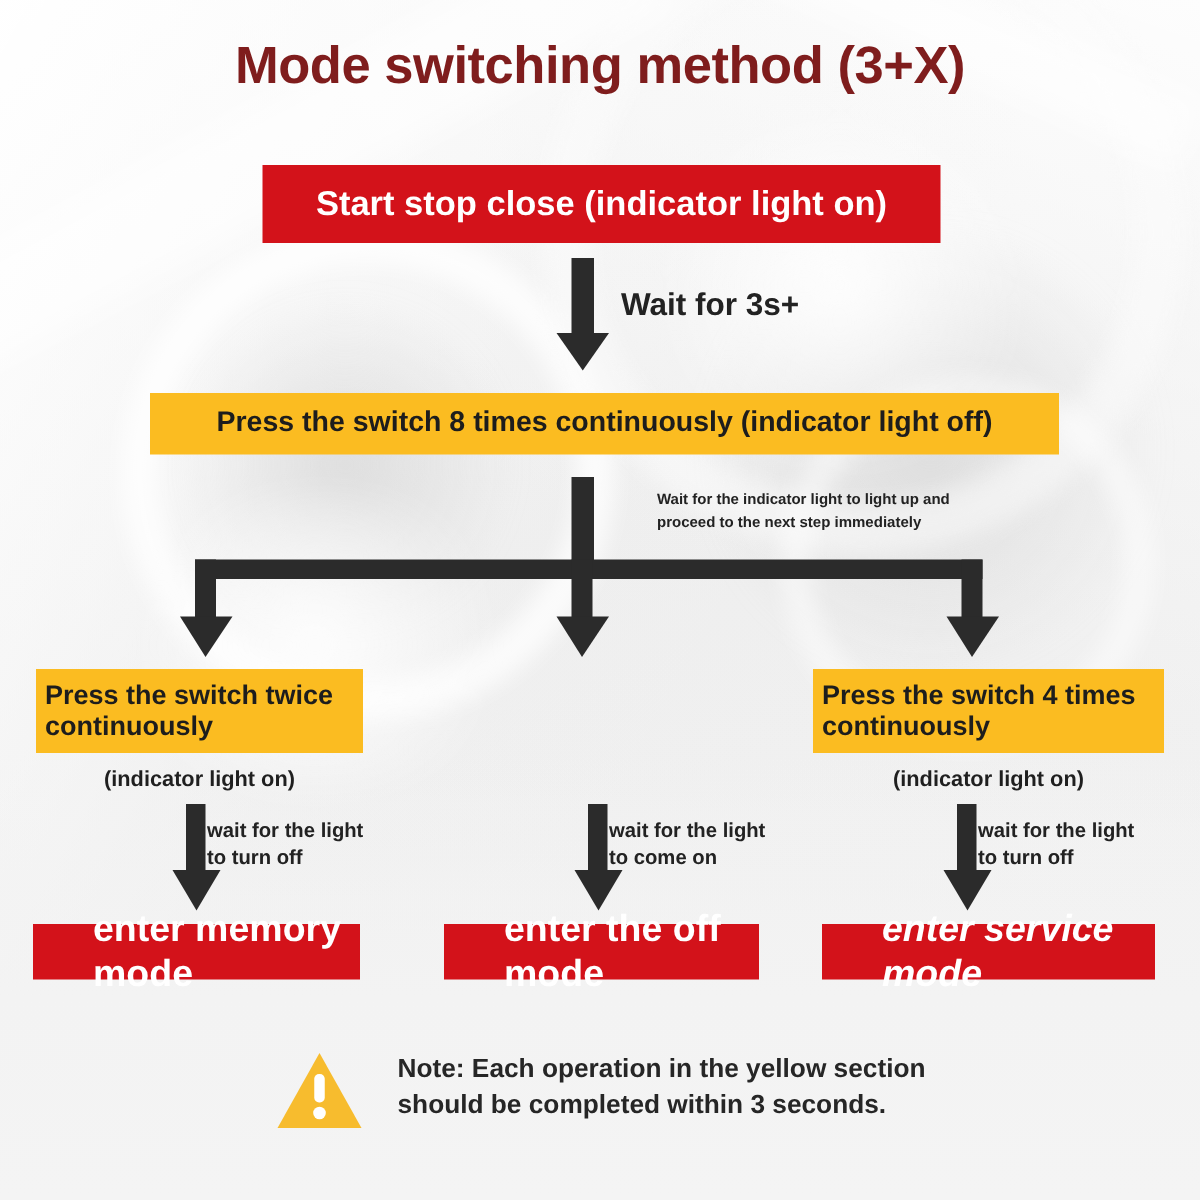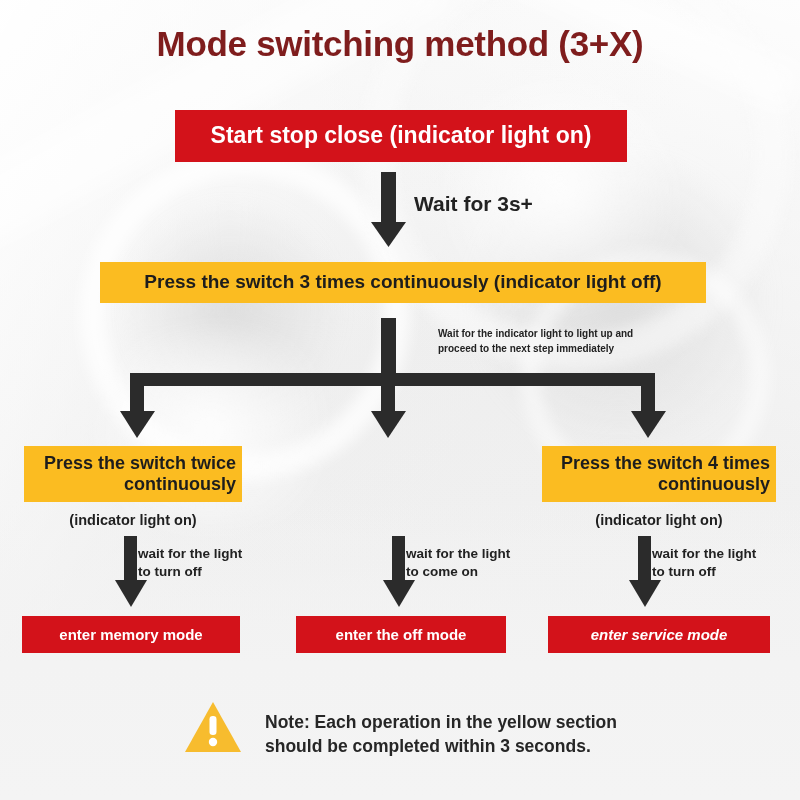--- a/index.html
+++ b/index.html
@@ -61,21 +61,21 @@
     text-align:center;
     color:#7f1d1d;
     font-size:35px;
     font-weight:bold;
     letter-spacing:-0.3px;
   }
 
   .box {
     position:absolute;
     display:flex; align-items:center; justify-content:center;
-    text-align:right;
+    text-align:left;
     font-weight:bold;
     line-height:1.18;
   }
   .box.red    { background:#d3121a; color:#ffffff; }
   .box.yellow { background:#fbbc21; color:#1d1d1d; }
 
   
   .box.top-red {
     left:175px; top:110px; width:452px; height:52px;
     font-size:23px;
@@ -93,21 +93,22 @@
     font-size:18px;
     padding:16px 6px;
   }
   .box.branch.b0 { left:24px;  width:218px; }
   .box.branch.b1 { left:292px; width:216px; }
   .box.branch.b2 { left:542px; width:234px; }
 
   
   .box.result {
     top:616px; height:37px;
-    font-size:15px;
+    font-size:25px;
+    padding-left:40px;
   }
   .box.result.r0 { left:22px;  width:218px; }
   .box.result.r1 { left:296px; width:210px; }
   .box.result.r2 { left:548px; width:222px;font-style:italic; }
 
   .note-under {
     position:absolute;
     text-align:center;
     font-size:14.5px;
     font-weight:bold;
@@ -128,21 +129,21 @@
   .edge-label.wait3s  { left:414px; top:190px; font-size:21px; }
   .edge-label.branch-note { left:438px; top:327px; font-size:10px; line-height:1.45; }
   .edge-label.lbl0 { left:138px; top:545px; font-size:13.5px; line-height:1.35; }
   .edge-label.lbl1 { left:406px; top:545px; font-size:13.5px; line-height:1.35; }
   .edge-label.lbl2 { left:652px; top:545px; font-size:13.5px; line-height:1.35; }
 
   svg.flow { position:absolute; left:0; top:0; width:800px; height:800px; pointer-events:none; }
 
   .footnote {
     position:absolute; left:0; right:0; top:700px;
-    display:flex; align-items:flex-end; justify-content:center; gap:22px;
+    display:flex; align-items:flex-start; justify-content:center; gap:22px;
   }
   .footnote .tri { flex:0 0 auto; }
   .footnote .ftext {
     font-size:17.5px; font-weight:bold; color:#262626; line-height:1.38;
     white-space:pre-line;
   }
 </style>
 </head>
 <body>
 
@@ -190,21 +191,21 @@
 
       <rect x="638" y="536" width="13" height="48"></rect>
       <polygon points="629,580 661,580 645,607"></polygon>
     </g>
   </svg>
 
   <div class="box red top-red">Start stop close (indicator light on)</div>
 
   <div class="edge-label wait3s">Wait for 3s+</div>
 
-  <div class="box yellow step-yellow">Press the switch 3 times continuously (indicator light off)</div>
+  <div class="box yellow step-yellow">Press the switch 8 times continuously (indicator light off)</div>
 
   <div class="edge-label branch-note">Wait for the indicator light to light up and
 proceed to the next step immediately</div>
 
   <div class="box yellow branch b0">Press the switch
 twice continuously</div>
   <div class="box yellow branch b2">Press the switch
 4 times continuously</div>
 
   <div class="note-under n0">(indicator light on)</div>

